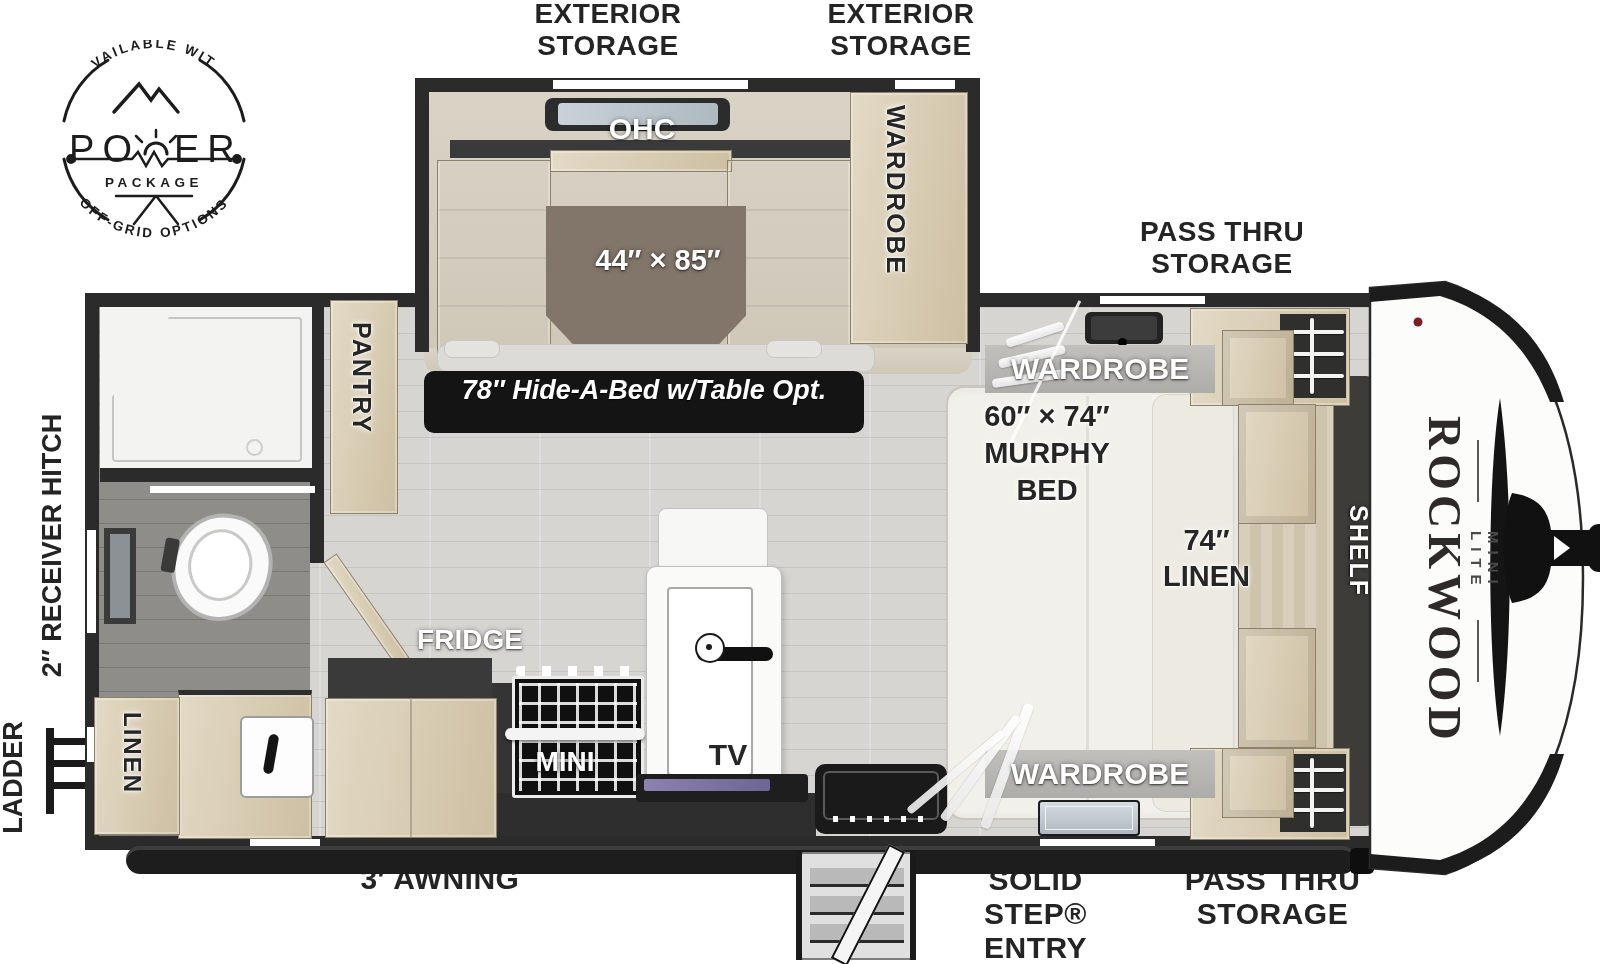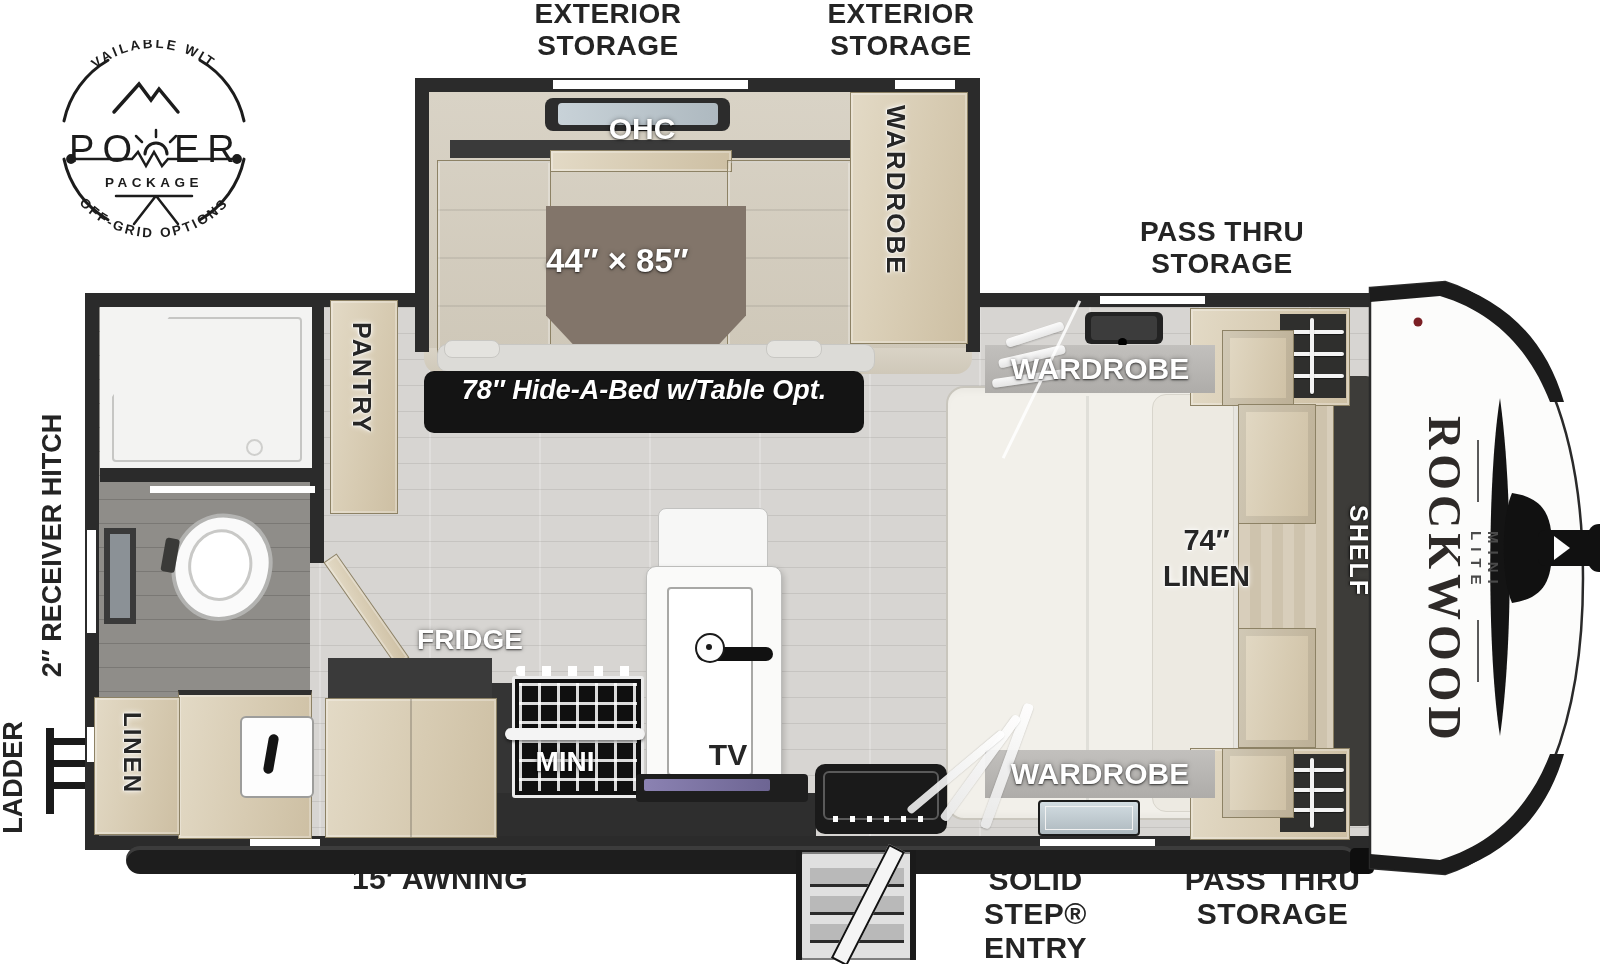--- a/index.html
+++ b/index.html
@@ -80,21 +80,21 @@
     <div>STORAGE</div>
   </div>
   <div class="a lbl l28" style="left:810px;top:-2px;width:182px;">
     <div>EXTERIOR</div>
     <div>STORAGE</div>
   </div>
   <div class="a lbl l28" style="left:1122px;top:216px;width:200px;">
     <div>PASS THRU</div>
     <div>STORAGE</div>
   </div>
-  <div class="a lbl l30" style="left:330px;top:862px;width:220px;">15′ AWNING</div>
+  <div class="a lbl l30" style="left:330px;top:862px;width:220px;">3′ AWNING</div>
   <div class="a lbl l30" style="left:938px;top:863px;width:195px;">
     <div>SOLID STEP®</div>
     <div>ENTRY</div>
   </div>
   <div class="a lbl l30" style="left:1155px;top:863px;width:235px;">
     <div>PASS THRU</div>
     <div>STORAGE</div>
   </div>
   <div class="a lbl rot90ccw" style="left:-103px;top:530px;width:310px;font-size:27px;">2″ RECEIVER HITCH</div>
   <div class="a lbl rot90ccw" style="left:-57px;top:762px;width:140px;font-size:27px;">LADDER</div>
@@ -157,21 +157,21 @@
   <div class="a" style="left:545px;top:98px;width:185px;height:33px;background:#2c2c2c;border-radius:8px;">
     <div class="a" style="left:13px;top:5px;width:160px;height:22px;background:linear-gradient(90deg,#c8d2d8,#aeb9c0);border-radius:4px;"></div>
   </div>
   <div class="a" style="left:450px;top:140px;width:425px;height:18px;background:#3a3a3a;"></div>
   <div class="a" style="left:853px;top:95px;width:75px;height:75px;background:#474740;"></div>
   <div class="a wood" style="left:550px;top:150px;width:180px;height:20px;"></div>
   <div class="a wood" style="left:437px;top:160px;width:112px;height:192px;background-image:repeating-linear-gradient(180deg,rgba(0,0,0,.07) 0 2px,transparent 2px 48px);"></div>
   <div class="a wood" style="left:727px;top:160px;width:122px;height:190px;background-image:repeating-linear-gradient(180deg,rgba(0,0,0,.07) 0 2px,transparent 2px 48px);"></div>
   <div class="a" style="left:546px;top:206px;width:200px;height:148px;background:#82756a;
        clip-path:polygon(0 0,100% 0,100% 74%,82% 100%,18% 100%,0 74%);"></div>
-  <div class="a gloww" style="left:546px;top:244px;width:224px;font-size:33px;line-height:33px;">
+  <div class="a gloww" style="left:546px;top:244px;width:224px;font-size:29px;line-height:33px;text-align:center;">
     <div>44″ × 85″</div>
   </div>
   <div class="a gloww" style="left:597px;top:112px;width:90px;font-size:30px;text-align:center;">OHC</div>
   <div class="a wood" style="left:850px;top:92px;width:116px;height:250px;"></div>
   <div class="a vtext glowd" style="left:880px;top:105px;height:230px;font-size:26px;letter-spacing:2px;">WARDROBE</div>
 
   <div class="a" style="left:437px;top:344px;width:436px;height:26px;background:#dcdbd7;border:1px solid #c8c7c3;border-radius:10px;"></div>
   <div class="a" style="left:444px;top:340px;width:54px;height:16px;background:#e4e3df;border:1px solid #c8c7c3;border-radius:8px;"></div>
   <div class="a" style="left:766px;top:340px;width:54px;height:16px;background:#e4e3df;border:1px solid #c8c7c3;border-radius:8px;"></div>
   <div class="a optbox" style="left:424px;top:371px;width:440px;height:58px;">
@@ -183,20 +183,25 @@
   <div class="a" style="left:1086px;top:396px;width:3px;height:412px;background:rgba(0,0,0,.07);"></div>
   <div class="a grain-v" style="left:1238px;top:390px;width:94px;height:428px;"></div>
   <div class="a" style="left:1334px;top:376px;width:40px;height:450px;background:#3d3c39;border-radius:8px;"></div>
   <div class="a vtext gloww" style="left:1344px;top:505px;height:140px;font-size:25px;letter-spacing:2px;">SHELF</div>
 
   <div class="a band" style="left:985px;top:345px;width:230px;height:48px;z-index:4;"></div>
   <div class="a gloww" style="left:985px;top:352px;width:230px;font-size:30px;text-align:center;z-index:5;">WARDROBE</div>
   <div class="a band" style="left:985px;top:750px;width:230px;height:48px;z-index:4;"></div>
   <div class="a gloww" style="left:985px;top:757px;width:230px;font-size:30px;text-align:center;z-index:5;">WARDROBE</div>
 
+  <div class="a glowd" style="left:952px;top:398px;width:190px;font-size:29px;line-height:37px;text-align:center;z-index:5;">
+    <div>60″ × 74″</div>
+    <div>MURPHY</div>
+    <div>BED</div>
+  </div>
   <div class="a glowd" style="left:1118px;top:522px;width:95px;font-size:29px;line-height:36px;text-align:center;z-index:5;margin-left:41px;">
     <div>74″</div>
     <div>LINEN</div>
   </div>
 
   <div class="a wood" style="left:1190px;top:308px;width:158px;height:96px;"></div>
   <div class="a cabdark" style="left:1280px;top:314px;width:66px;height:84px;"></div>
   <div class="a rod" style="left:1282px;top:330px;width:62px;height:4px;"></div>
   <div class="a rod" style="left:1282px;top:352px;width:62px;height:4px;"></div>
   <div class="a rod" style="left:1282px;top:374px;width:62px;height:4px;"></div>

